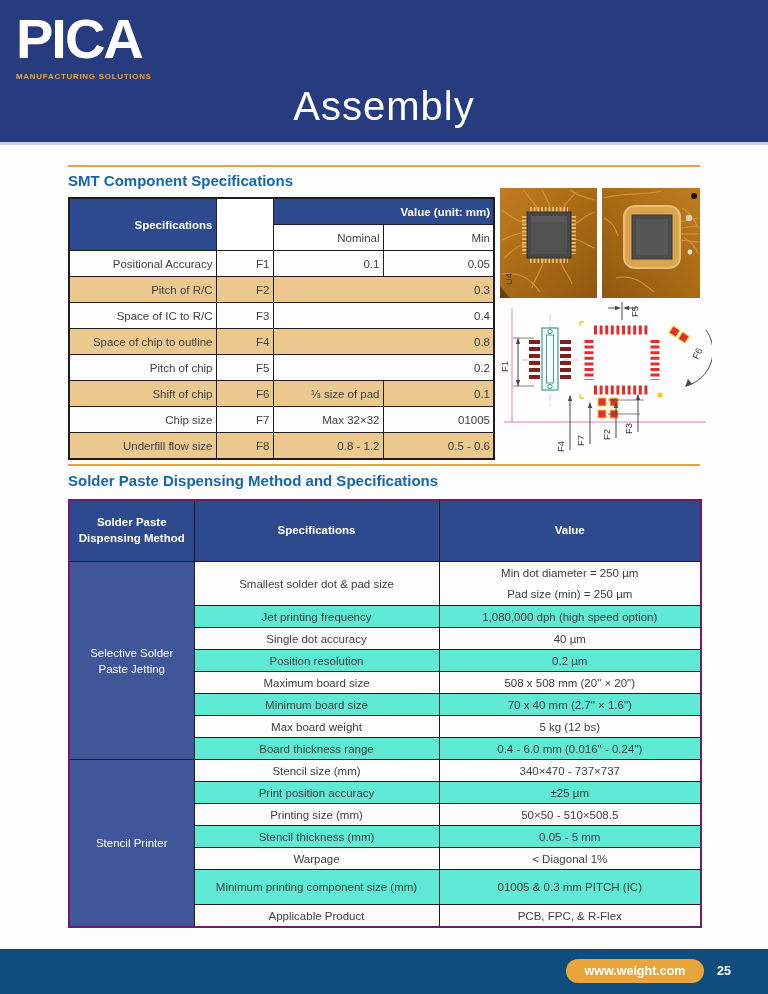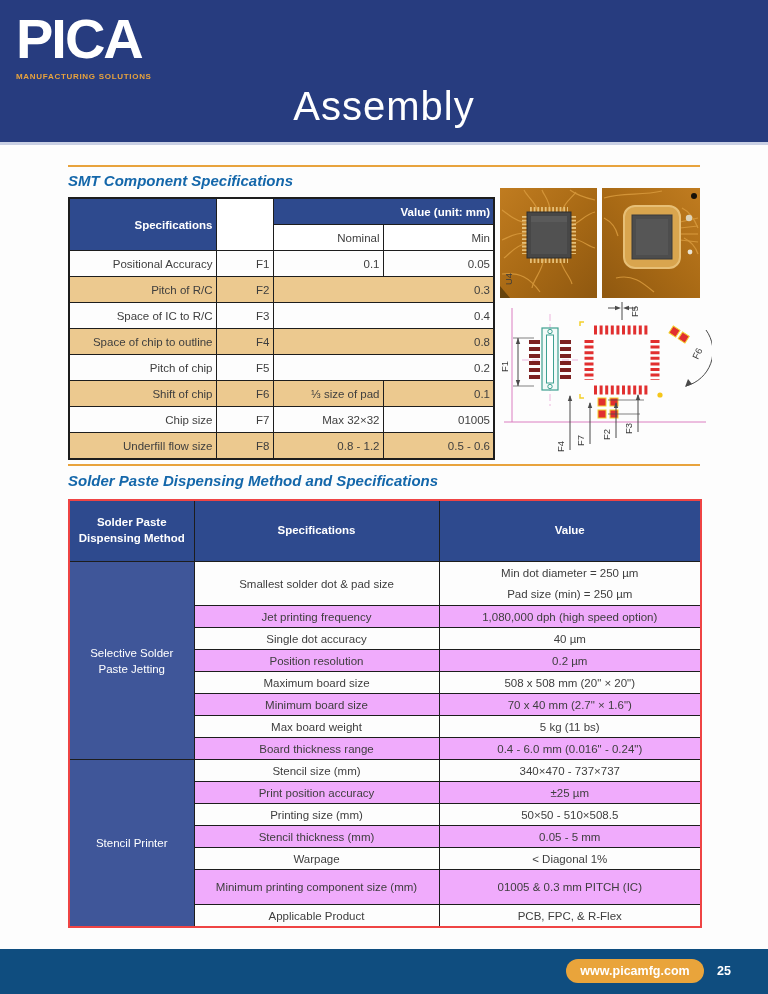--- a/index.html
+++ b/index.html
@@ -12,21 +12,21 @@
   .logo{position:absolute;left:16px;top:10px;}
   .logo-brand{font-size:56px;font-weight:800;color:#ffffff;letter-spacing:-2px;line-height:1.05;}
   .logo-tagline{font-size:8px;font-weight:700;color:#e8a33d;letter-spacing:0.7px;margin-top:3px;}
   .page-title{position:absolute;top:84px;left:0;width:100%;text-align:center;
               font-size:40px;font-weight:400;color:#ffffff;letter-spacing:1px;}
 
   
   .rule{position:absolute;height:2px;background:#e8a33d;}
   #rule1{left:68px;top:165px;width:632px;}
   #rule2{left:68px;top:464px;width:632px;}
-  .section-heading{position:absolute;font-size:15px;font-weight:700;color:#1467aa;font-style:italic;}
+  .section-heading{position:absolute;font-size:15px;font-weight:700;color:#1467aa;}
   #heading1{left:68px;top:172px;}
   #heading2{left:68px;top:472px;}
 
   
   #smt-table{position:absolute;left:68px;top:197px;width:425px;border-collapse:collapse;
              table-layout:fixed;border:2px solid #1d1d1d;}
   #smt-table th,#smt-table td{border:1.5px solid #1d1d1d;font-size:11.5px;text-align:right;
              vertical-align:middle;padding:0 3px;color:#3e3e3e;height:25px;overflow:hidden;}
   #smt-table th.blue{background:#2e4a8e;color:#ffffff;font-weight:700;}
   #smt-table th.plain{background:#ffffff;font-weight:400;}
@@ -34,28 +34,28 @@
 
   
   .photo{position:absolute;top:188px;}
   #photo-left{left:500px;}
   #photo-right{left:602px;}
   .diagram{position:absolute;left:498px;top:300px;}
   .dim-label{font-size:9.5px;fill:#3a3a3a;font-weight:500;}
 
   
   #dispense-table{position:absolute;left:68px;top:499px;width:632px;border-collapse:collapse;
-                  table-layout:fixed;border:2px solid #ef4444;}
+                  table-layout:fixed;border:2px solid #701a75;}
   #dispense-table th,#dispense-table td{border:1.5px solid #1d1d1d;font-size:11.5px;text-align:center;
                   vertical-align:middle;padding:1px 4px;color:#3e3e3e;overflow:hidden;}
   #dispense-table th{background:#2e4a8e;color:#ffffff;font-weight:700;height:58px;line-height:1.35;}
   #dispense-table tbody tr{height:22px;}
   #dispense-table tbody tr.tall{height:43px;}
   #dispense-table tbody tr.med{height:35px;}
-  #dispense-table tr.tan td{background:#f0abfc;}
+  #dispense-table tr.tan td{background:#5eead4;}
   #dispense-table td.method{background:#3f5699;color:#ffffff;line-height:1.4;}
   .vline{line-height:1.8;}
 
   
   .footer{position:absolute;left:0;top:949px;width:768px;height:45px;background:#0f4d7f;}
   .pill{position:absolute;left:566px;top:10px;width:138px;height:24px;background:#e9a43b;
         border-radius:12px;color:#ffffff;font-size:12.5px;font-weight:700;text-align:center;
         line-height:24px;cursor:pointer;}
   .page-num{position:absolute;left:717px;top:15px;color:#ffffff;font-size:12.5px;font-weight:700;}
 </style>
@@ -325,21 +325,21 @@
         <tr>
           <td>Maximum board size</td>
           <td>508 x 508 mm (20" × 20")</td>
         </tr>
         <tr class="tan">
           <td>Minimum board size</td>
           <td>70 x 40 mm (2.7" × 1.6")</td>
         </tr>
         <tr>
           <td>Max board weight</td>
-          <td>5 kg (11 bs)</td>
+          <td>5 kg (12 bs)</td>
         </tr>
         <tr class="tan">
           <td>Board thickness range</td>
           <td>0.4 - 6.0 mm (0.016" - 0.24")</td>
         </tr>
         <tr>
           <td rowspan="7" class="method">Stencil Printer</td>
           <td>Stencil size (mm)</td>
           <td>340×470 - 737×737</td>
         </tr>
@@ -364,17 +364,17 @@
           <td>01005 &amp; 0.3 mm PITCH (IC)</td>
         </tr>
         <tr>
           <td>Applicable Product</td>
           <td>PCB, FPC, &amp; R-Flex</td>
         </tr>
       </tbody>
   </table>
 
   <div class="footer">
-    <div class="pill">www.picamfg.com</div>
+    <div class="pill">www.weight.com</div>
     <div class="page-num">25</div>
   </div>
 
 </div>
 
 </body></html>

